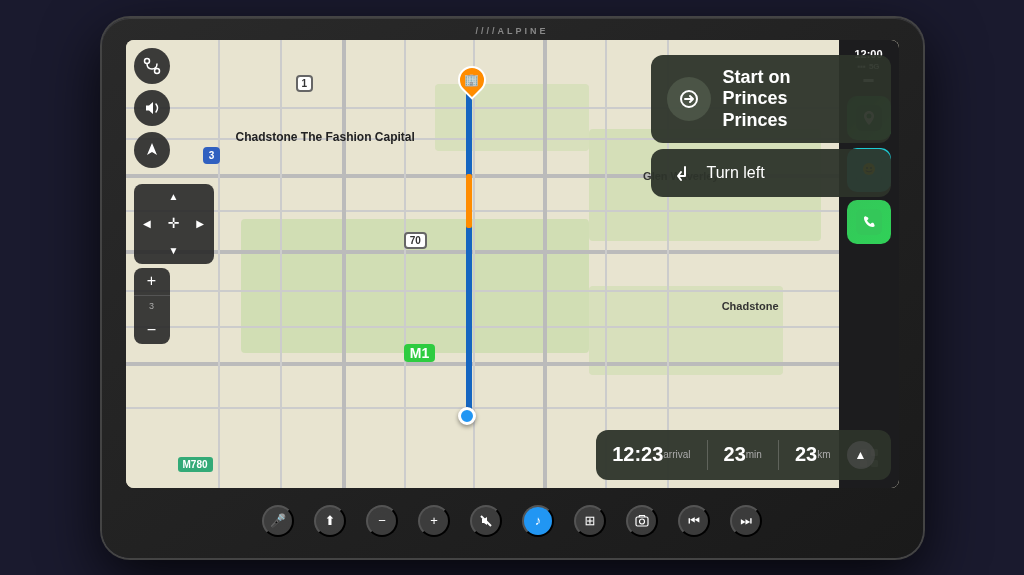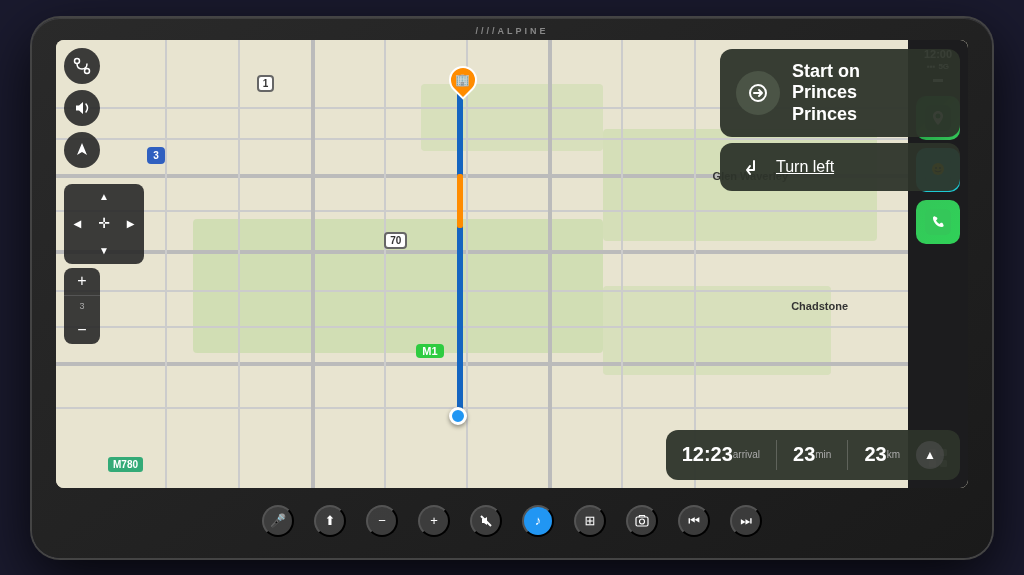--- a/index.html
+++ b/index.html
@@ -9,21 +9,21 @@
       background: #1a1a2e;
       display: flex;
       align-items: center;
       justify-content: center;
       overflow: hidden;
       font-family: -apple-system, BlinkMacSystemFont, 'Helvetica Neue', sans-serif;
     }
 
     .device-wrapper {
       position: relative;
-      width: 960px;
+      width: 821px;
       height: 540px;
       padding-left: 44px;
     }
 
     .device-frame {
       position: absolute;
       inset: 0;
       background: linear-gradient(145deg, #2a2a2a, #1a1a1a);
       border-radius: 28px;
       box-shadow:
@@ -146,21 +146,21 @@
       font-size: 9px;
     }
 
     .zoom-btn:last-child {
       border-bottom: none;
     }
 
     
     .nav-panel {
       position: absolute;
-      top: 9px;
+      top: 15px;
       right: 8px;
       width: 240px;
       z-index: 20;
     }
 
     .nav-primary {
       background: rgba(45, 52, 42, 0.95);
       border-radius: 12px;
       padding: 12px 16px;
       display: flex;
@@ -202,21 +202,20 @@
       display: flex;
       align-items: center;
       justify-content: center;
       flex-shrink: 0;
     }
 
     .nav-secondary-text {
       color: white;
       font-size: 16px;
       font-weight: 500;
-      text-decoration: underline;
     }
 
     
     .trip-panel {
       position: absolute;
       bottom: 8px;
       right: 8px;
       background: rgba(45, 52, 42, 0.95);
       border-radius: 12px;
       padding: 10px 16px;
@@ -278,24 +277,23 @@
       font-size: 10px;
       font-weight: 700;
       color: #333;
     }
 
     .highway-badge {
       position: absolute;
       background: #2ecc40;
       border-radius: 4px;
       padding: 1px 6px;
-      font-size: 11px;
+      font-size: 14px;
       font-weight: 800;
       color: white;
-      margin-left: 32px;
     }
 
     
     .right-sidebar {
       position: absolute;
       right: 0;
       top: 0;
       bottom: 0;
       width: 60px;
       background: #1c1c1e;
@@ -440,20 +438,23 @@
       <div class="road-v" style="left:36%;top:0;bottom:0;"></div>
       <div class="road-v" style="left:45%;top:0;bottom:0;"></div>
       <div class="road-v-major" style="left:54%;top:0;bottom:0;"></div>
       <div class="road-v" style="left:62%;top:0;bottom:0;"></div>
       <div class="road-v" style="left:70%;top:0;bottom:0;"></div>
 
       <div style="position:absolute;left:44%;top:10%;width:6px;height:75%;background:#1565C0;border-radius:3px;z-index:5;"></div>
 
       <div style="position:absolute;left:44%;top:30%;width:6px;height:12%;background:#FF8C00;border-radius:2px;z-index:6;"></div>
 
+      <div class="map-label" style="left:110px;top:90px;">
+        <span style="font-size:12px;font-weight:700;color:#222;line-height:1.3;">Chadstone The Fashion Capital</span>
+      </div>
 
       <div class="map-label" style="right:180px;top:130px;">Glen Waverley</div>
       <div class="map-label" style="right:120px;top:260px;">Chadstone</div>
 
       <div style="position:absolute;left:calc(44% - 8px);top:6%;z-index:8;">
         <div style="width:28px;height:28px;background:#FF8C00;border-radius:50% 50% 50% 0;transform:rotate(-45deg);border:2px solid white;display:flex;align-items:center;justify-content:center;">
           <span style="transform:rotate(45deg);color:white;font-size:12px;">🏢</span>
         </div>
       </div>
 

